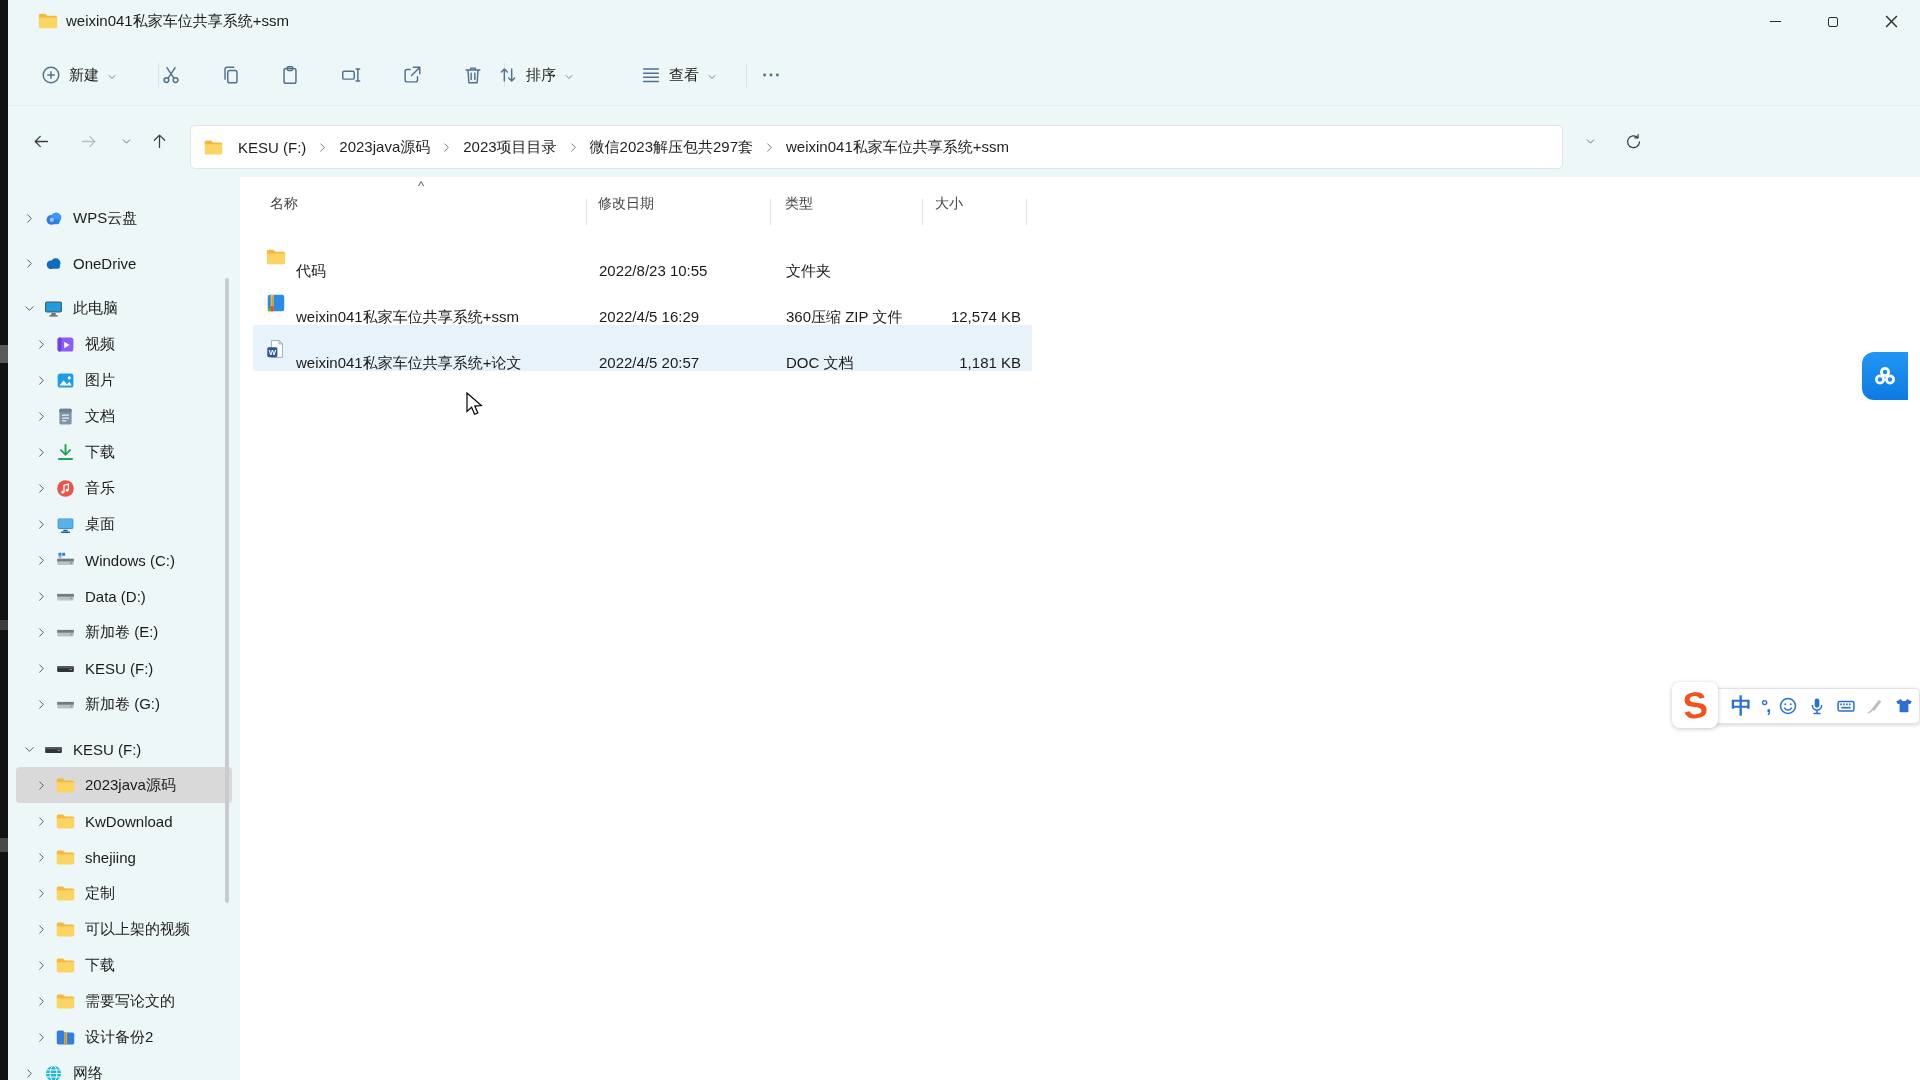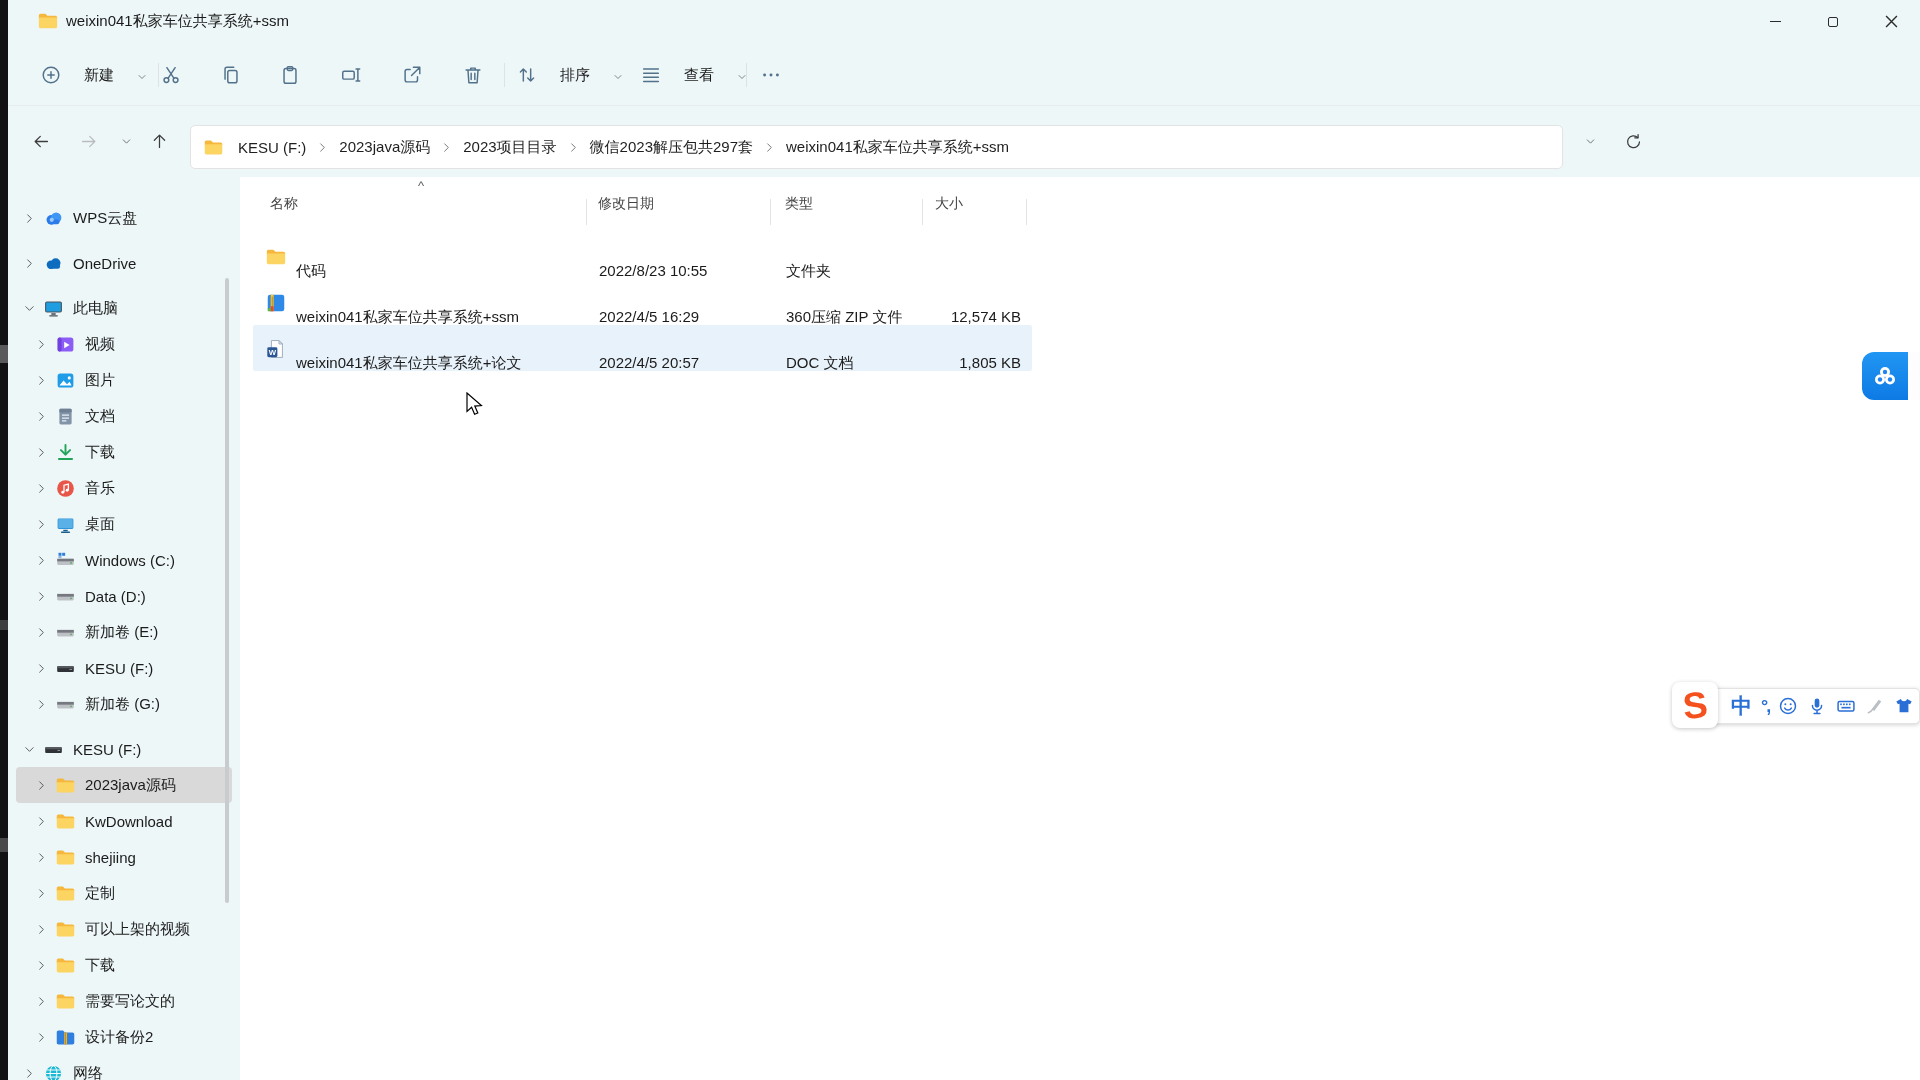--- a/index.html
+++ b/index.html
@@ -16,21 +16,21 @@
 
   .titlebar { position:absolute; left:8px; top:0; width:1912px; height:43px; }
   .titlebar .app-ic { position:absolute; left:29px; top:10px; width:22px; height:22px; }
   .titlebar .title { position:absolute; left:58px; top:12px; font-size:15px; color:#1b1b1b; white-space:nowrap; }
   .win-controls { position:absolute; right:0; top:0; height:43px; display:flex; }
   .wc { width:58px; height:43px; display:flex; align-items:center; justify-content:center; }
   .min-glyph { width:11px; height:0; border-top:1.4px solid #2b2b2b; display:block; }
   .max-glyph { width:10px; height:10px; border:1.4px solid #2b2b2b; border-radius:2px; display:block; }
 
   .toolbar { position:absolute; left:8px; top:43px; width:1912px; height:63px; border-bottom:1px solid #e7eced; }
-  .tbtn { position:absolute; top:14px; height:36px; display:flex; align-items:center; gap:22px;
+  .tbtn { position:absolute; top:14px; height:36px; display:flex; align-items:center; gap:7px;
           background:transparent; border:none; color:#1b1b1b; font-size:15px; font-family:inherit; }
   .tico { width:22px; height:22px; color:#52718a; display:inline-block; }
   .tico svg, .app-ic svg, .sicon svg, .ficon svg, .nico svg, .chev svg, .bc-chev svg { width:100%; height:100%; display:block; }
   .tb-sep { position:absolute; top:20px; width:1px; height:24px; background:#dcе3e5; background:#dce3e5; }
   .small-chev { width:12px; height:12px; color:#5f6b74; }
 
   .navrow { position:absolute; left:8px; top:106px; width:1912px; height:71px; }
   .nbtn { position:absolute; top:18px; width:34px; height:34px; display:flex; align-items:center; justify-content:center; background:transparent; border:none; }
   .nico { width:19px; height:19px; color:#3d3d3d; }
   .nico.dis { color:#b9bcbe; }
@@ -187,21 +187,21 @@
         </span>
       </button>
     <button class="tbtn" style="left:454px">
         <span class="tico">
           <svg viewBox="0 0 24 24" fill="none">
             <path d="M4.5 6.5h15M9.5 6.5V4.5h5v2M6.5 6.5l1 14h9l1-14M10 10v7M14 10v7" stroke="currentColor" stroke-width="1.6" stroke-linecap="round" stroke-linejoin="round"></path>
           </svg>
         </span>
       </button>
     <div class="tb-sep" style="left:496px"></div>
-    <button class="tbtn" style="left:508px">
+    <button class="tbtn" style="left:489px">
       <span class="tico">
           <svg viewBox="0 0 24 24" fill="none">
             <path d="M8 18.5v-13M8 5.5L4.8 8.7M8 5.5l3.2 3.2M16 5.5v13M16 18.5l-3.2-3.2M16 18.5l3.2-3.2" stroke="currentColor" stroke-width="1.6" stroke-linecap="round" stroke-linejoin="round"></path>
           </svg>
         </span>
       <span>排序</span>
       <span class="small-chev"><svg viewBox="0 0 24 24" fill="none">
             <path d="M6 9l6 6 6-6" stroke="currentColor" stroke-width="1.6" stroke-linecap="round" stroke-linejoin="round"></path>
           </svg></span>
     </button>
@@ -730,21 +730,21 @@
             <svg viewBox="0 0 24 24" fill="none">
               <path fill="#fff" stroke="#9aa7b8" d="M7 2.8h8.3l3.7 3.7v14.7H7z"></path>
               <path fill="#e8edf4" stroke="#9aa7b8" d="M15.3 2.8v3.7H19z"></path>
               <rect x="2.5" y="10" width="11" height="11" rx="1.6" fill="#2b5797"></rect>
               <text x="8" y="18.6" font-size="8.5" font-weight="bold" fill="#fff" text-anchor="middle" font-family="Liberation Sans,sans-serif">W</text>
             </svg>
           </span>
           <span class="fcell fname">weixin041私家车位共享系统+论文</span>
           <span class="fcell fdate">2022/4/5 20:57</span>
           <span class="fcell ftype">DOC 文档</span>
-          <span class="fcell fsize">1,805 KB</span>
+          <span class="fcell fsize">1,181 KB</span>
         </div>
       </div>
   </div>
 
   <div class="baidu">
     <div class="blue">
       <svg viewBox="0 0 28 28">
         <circle cx="9" cy="17.5" r="5" fill="#fff"></circle>
           <circle cx="19" cy="17.5" r="5" fill="#fff"></circle>
           <circle cx="14" cy="10" r="5" fill="#fff"></circle>

